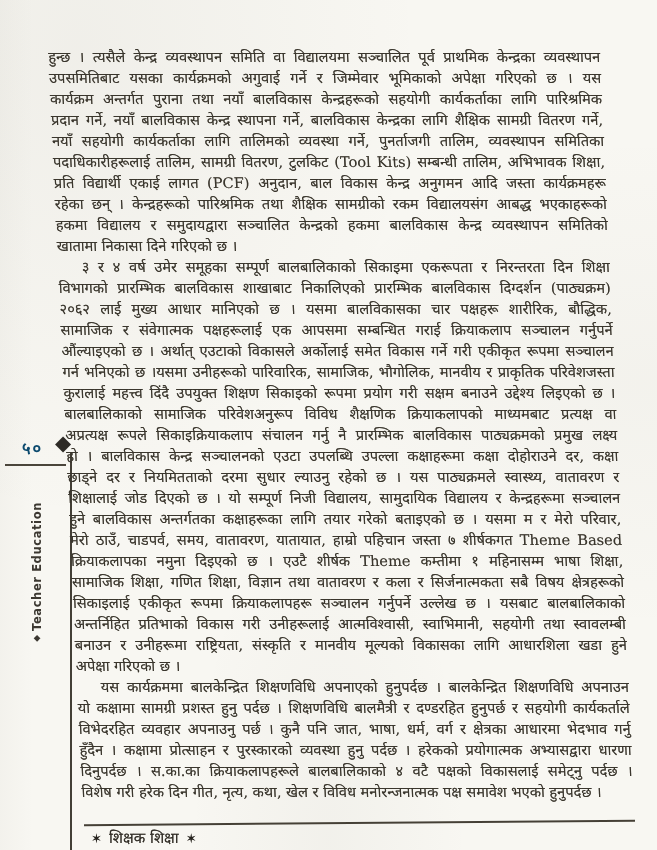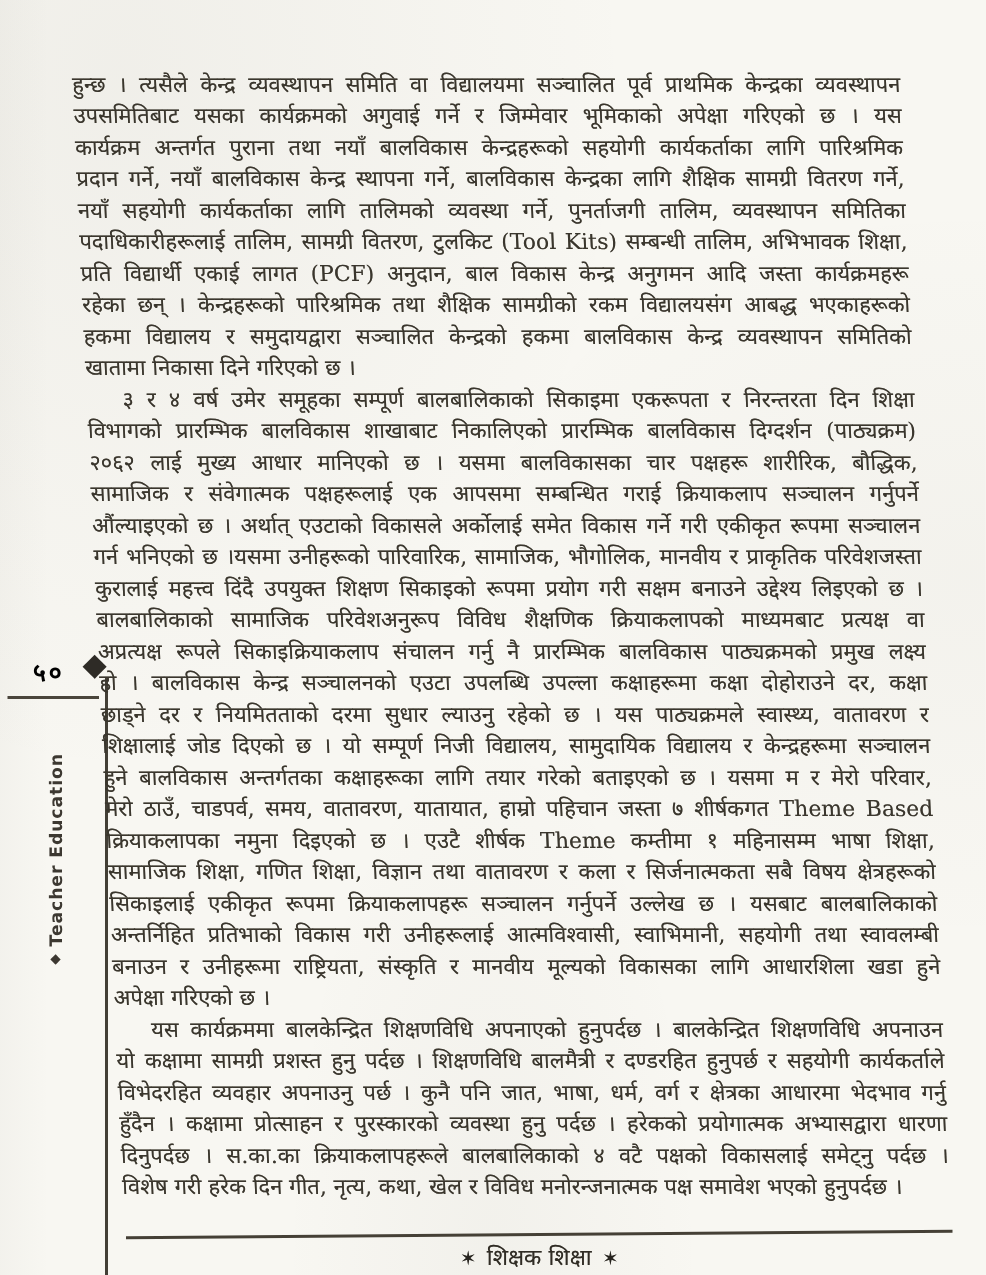--- a/index.html
+++ b/index.html
@@ -26,21 +26,21 @@
     white-space:nowrap;
     text-align:justify;text-align-last:justify;
     color:#3a362d;
     text-shadow:0 0 .4px rgba(58,54,45,.55);
   }
   .line.last{text-align-last:left;}
   .line.indent{padding-left:24px;}
   
   .page-number{
     position:absolute;left:22px;top:436px;
-    font-size:16.5px;font-weight:bold;color:#000000;
+    font-size:16.5px;font-weight:bold;color:#0c4a6e;
     letter-spacing:2px;
   }
   .corner-diamond{
     position:absolute;left:55px;top:433px;
     font-size:21px;color:#2e2b26;line-height:1;
   }
   .number-rule{
     position:absolute;left:5px;top:464px;width:61px;height:2px;
     background:#4a453b;
   }
@@ -57,21 +57,21 @@
   }
   .side-title .sdia{font-size:9px;letter-spacing:3px;}
   
   .footer-rule{
     position:absolute;left:84px;top:822px;width:551px;height:2px;
     background:#45403600;background:#454036;
     transform:rotate(-0.45deg);
   }
   .footer-line{
     position:absolute;left:84px;top:827px;width:551px;
-    text-align:center;font-size:15px;color:#302c25;
+    font-size:15px;color:#302c25;
     text-shadow:0 0 .4px rgba(48,44,37,.55);
   }
   .footer-line .star{font-size:13px;padding:0 7px;color:#26231e;}
 </style>
 </head>
 <body>
 
 <div class="scan-page">
 
   <div class="page-number">५०</div>

